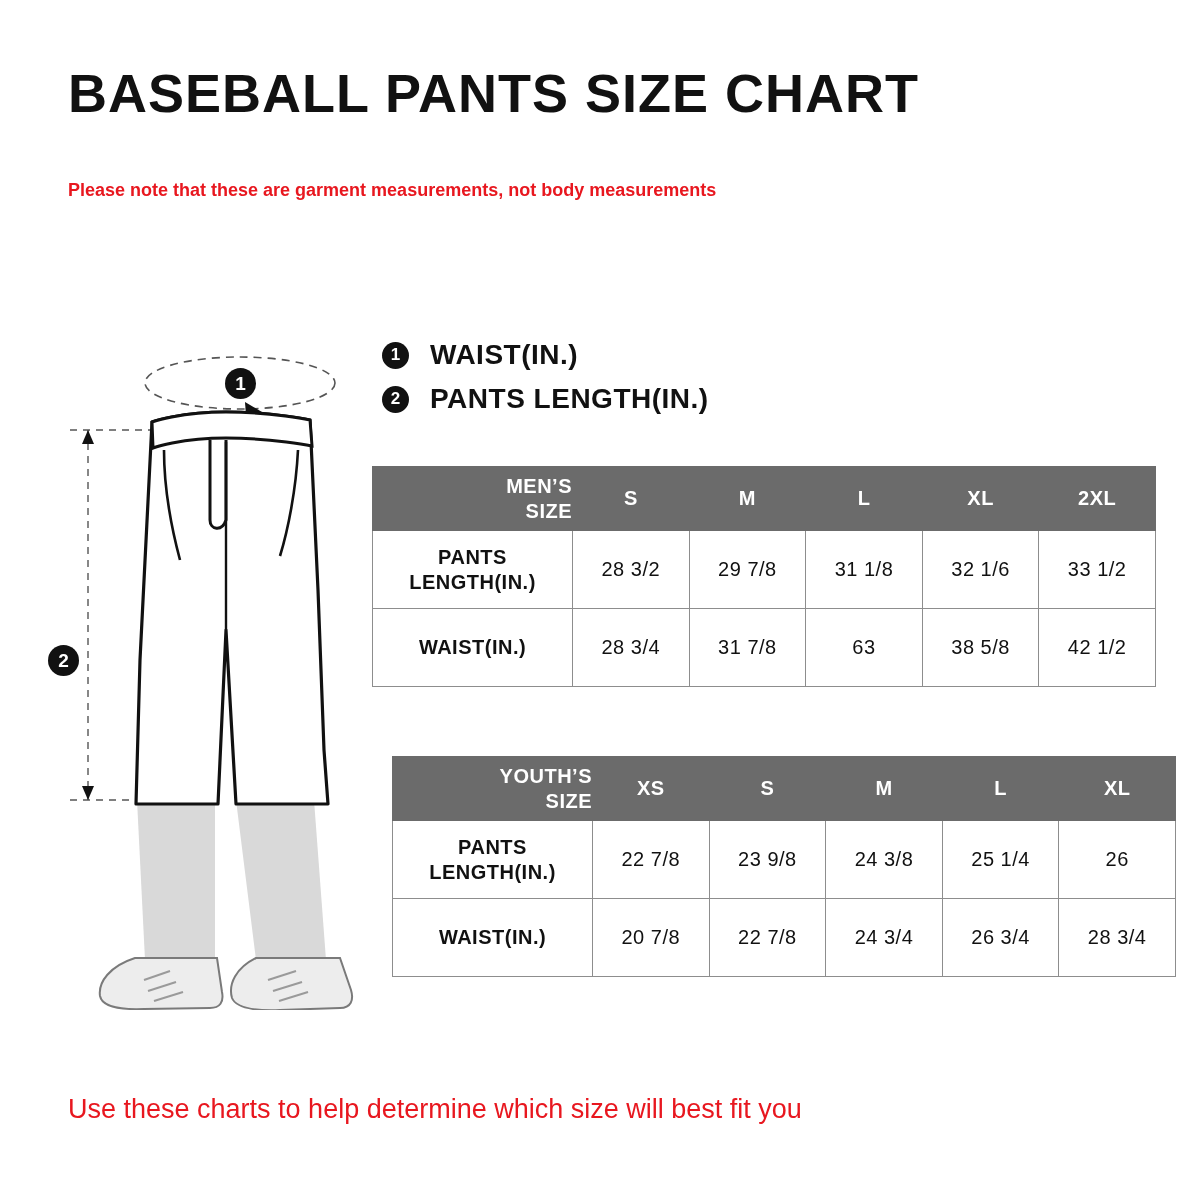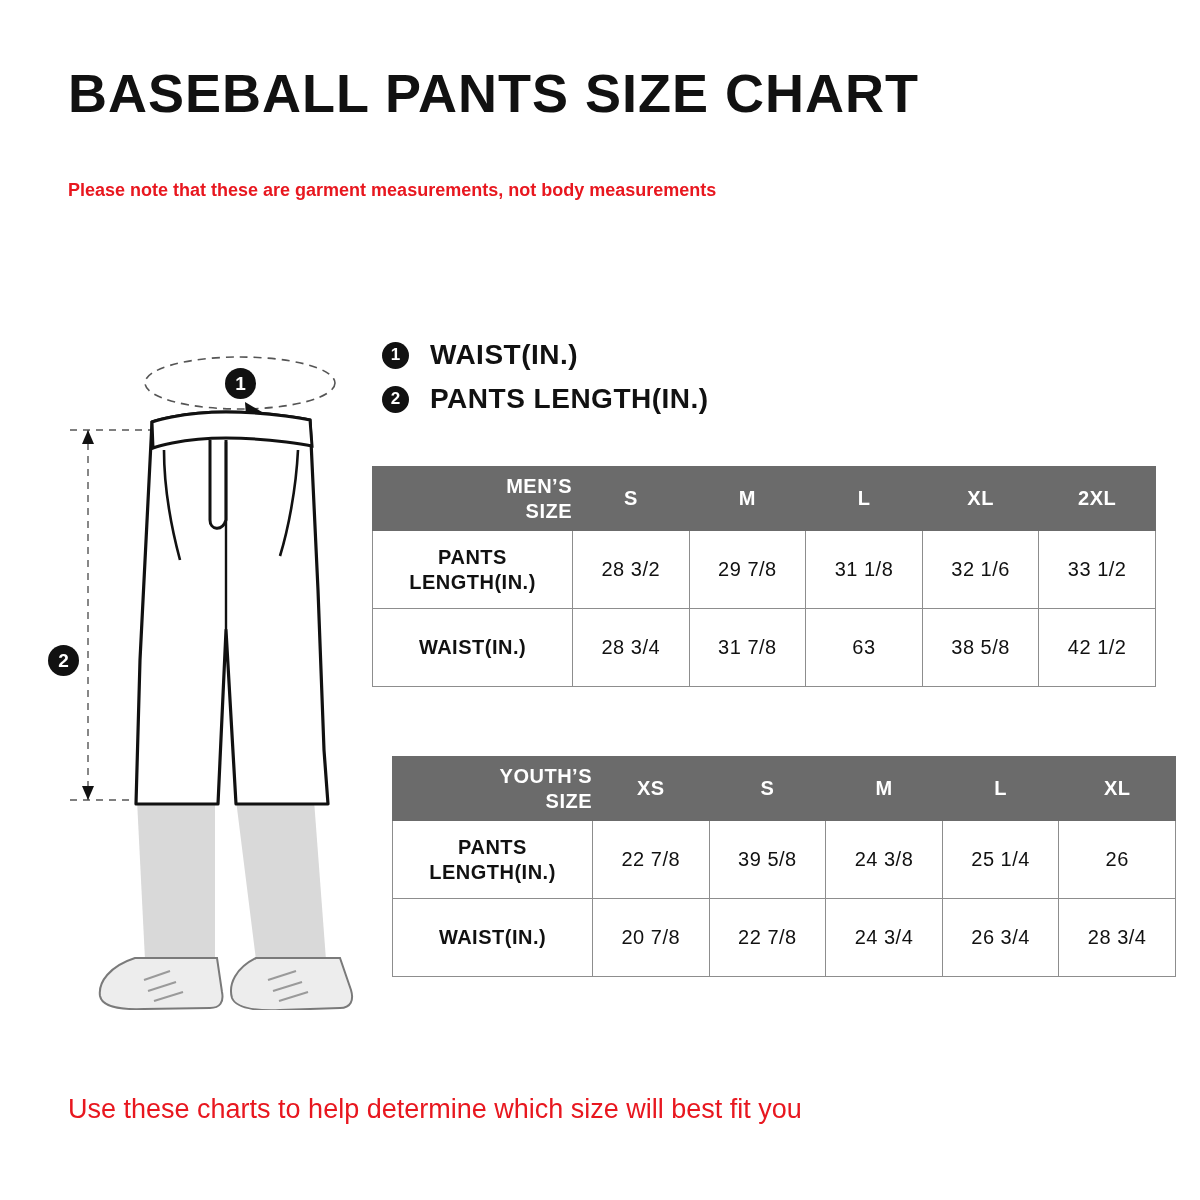--- a/index.html
+++ b/index.html
@@ -283,21 +283,21 @@
         <th>XL</th>
       </tr>
     </thead>
     <tbody>
       <tr>
         <td class="rowhead">
           <span>PANTS</span><br>
           <span>LENGTH(IN.)</span>
         </td>
         <td>22 7/8</td>
-        <td>39 5/8</td>
+        <td>23 9/8</td>
         <td>24 3/8</td>
         <td>25 1/4</td>
         <td>26</td>
       </tr>
       <tr>
         <td class="rowhead">WAIST(IN.)</td>
         <td>20 7/8</td>
         <td>22 7/8</td>
         <td>24 3/4</td>
         <td>26 3/4</td>

